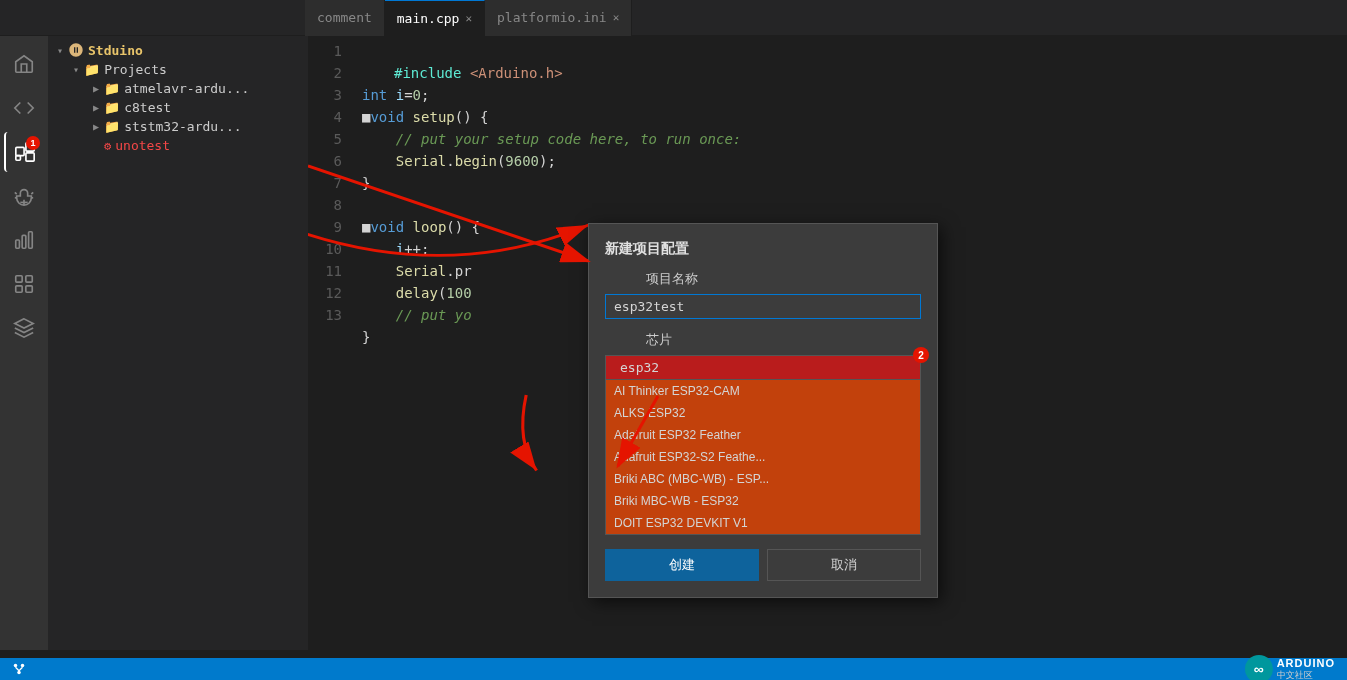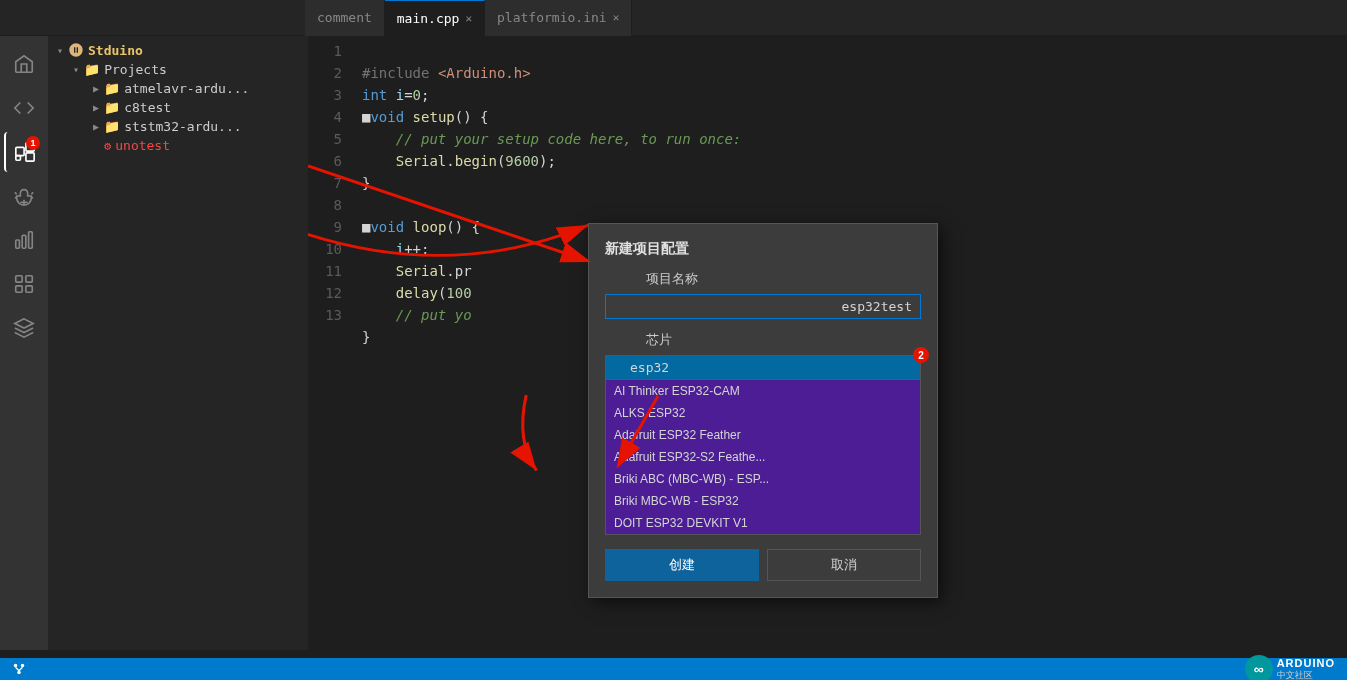--- a/index.html
+++ b/index.html
@@ -156,21 +156,21 @@
       font-size: 14px;
       line-height: 22px;
       color: #d4d4d4;
       white-space: pre;
       padding-left: 4px;
     }
     .kw { color: #569cd6; }
     .fn { color: #dcdcaa; text-align: right; }
     .cm { color: #6a9955; font-style: italic; }
     .num { color: #b5cea8; }
-    .pp { color: #737373; }
+    .pp { color: #5eead4; margin-left: 32px; }
     .inc { color: #ce9178; }
     .var { color: #9cdcfe; }
 
     
     .arrow-overlay {
       position: absolute;
       top: 0;
       left: 0;
       width: 100%;
       height: 100%;
@@ -215,21 +215,20 @@
     .dialog-input {
       width: 100%;
       background: #3c3c3c;
       border: 1px solid #0078d4;
       color: #d4d4d4;
       font-size: 13px;
       font-family: monospace;
       padding: 4px 8px;
       margin-bottom: 12px;
       outline: none;
-      text-align: right;
     }
     .chip-search-container {
       position: relative;
     }
     .chip-badge {
       position: absolute;
       top: -8px;
       right: -8px;
       background: #e51400;
       color: #fff;
@@ -242,31 +241,31 @@
       align-items: center;
       justify-content: center;
       font-family: Arial, sans-serif;
       z-index: 5;
     }
     .chip-input-wrapper {
       position: relative;
     }
     .chip-input {
       width: 100%;
-      background: #0369a1;
+      background: #b91c1c;
       border: 1px solid #555;
       color: #d4d4d4;
       font-size: 13px;
       font-family: monospace;
-      padding: 4px 24px;
+      padding: 4px 14px;
       margin-bottom: 0;
       outline: none;
     }
     .dropdown-list {
-      background: #4c1d95;
+      background: #c2410c;
       border: 1px solid #555;
       border-top: none;
       max-height: 160px;
       overflow-y: auto;
       margin-bottom: 14px;
       position: relative;
     }
     .dropdown-item {
       padding: 4px 8px;
       color: #d4d4d4;

